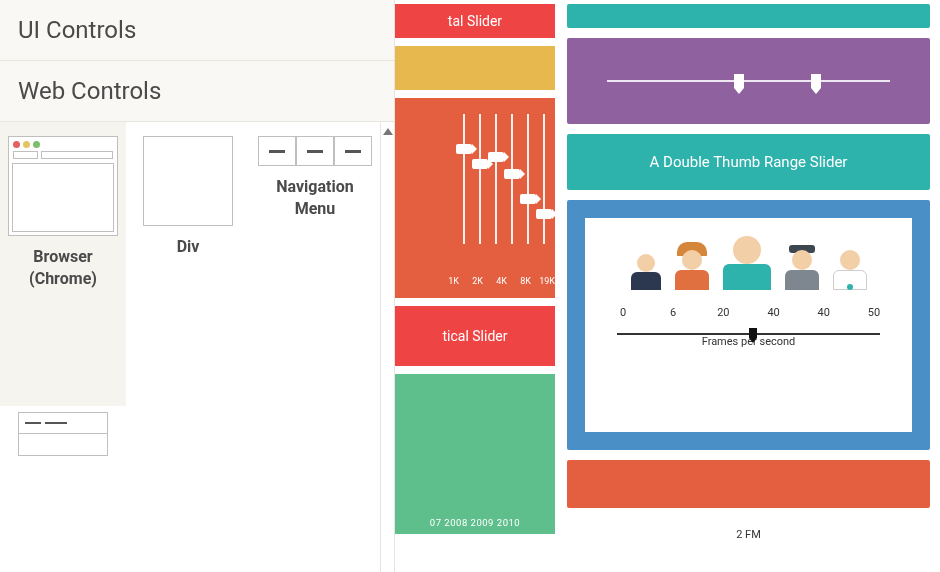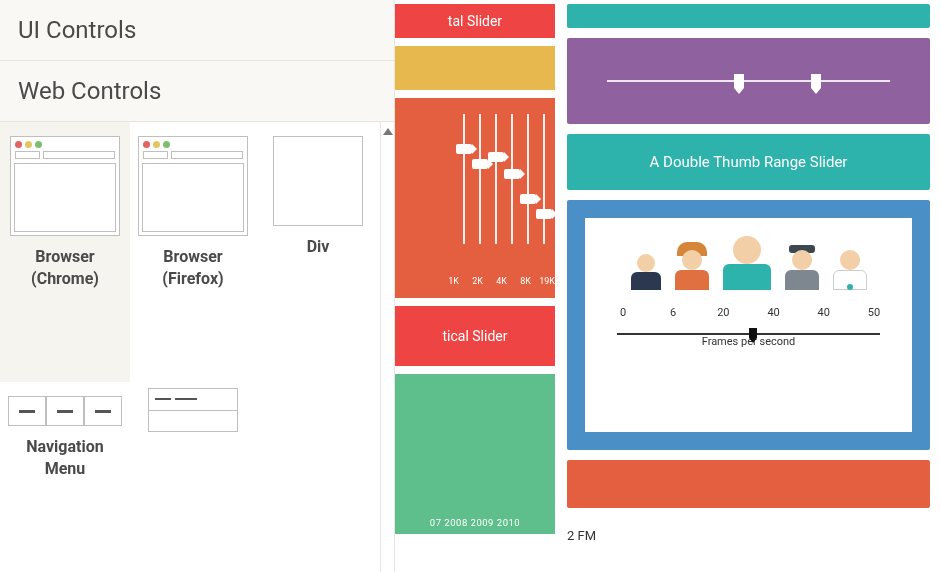--- a/index.html
+++ b/index.html
@@ -243,21 +243,21 @@
   position:absolute; top:-5px; width:8px; height:10px; background:#111;
 }
 .ruler .rthumb::after{
   content:''; position:absolute; top:10px; left:0;
   border-left:4px solid transparent; border-right:4px solid transparent; border-top:5px solid #111;
 }
 .ticks-wrap { display:flex; justify-content:space-between; font-size:11px; color:#333; margin:0 6px 6px;}
 .ticks-wrap span { width:16px; text-align:center;}
 .fps { text-align:center; font-size:11px; color:#333;}
 
-.fm { text-align:left; font-size:13px; color:#333; padding:10px 0 0;}
+.fm { text-align:center; font-size:11px; color:#333; padding:10px 0 0;}
 </style>
 </head>
 <body>
 
 <div class="container">
 
   <aside class="sidebar">
     <div class="section-header">UI Controls</div>
     <div class="section-header">Web Controls</div>
 
@@ -272,35 +272,20 @@
               </div>
             <div class="addr">
                 <div class="box"></div>
                 <div class="box" style="flex:3"></div>
               </div>
             <div class="page"></div>
           </div>
           <span class="cell-label">Browser (Chrome)</span>
         </div>
 
-        <div class="cell">
-          <div class="illus">
-            <div class="tab">
-                <span class="dot-r"></span>
-                <span class="dot-y"></span>
-                <span class="dot-g"></span>
-              </div>
-            <div class="addr">
-                <div class="box"></div>
-                <div class="box" style="flex:3"></div>
-              </div>
-            <div class="page"></div>
-          </div>
-          <span class="cell-label">Browser (Firefox)</span>
-        </div>
 
         <div class="cell">
           <div class="illus-div"></div>
           <span class="cell-label">Div</span>
         </div>
 
         <div class="cell">
           <div class="illus-nav">
             <div class="nitem">
                 <div class="bar"></div>

